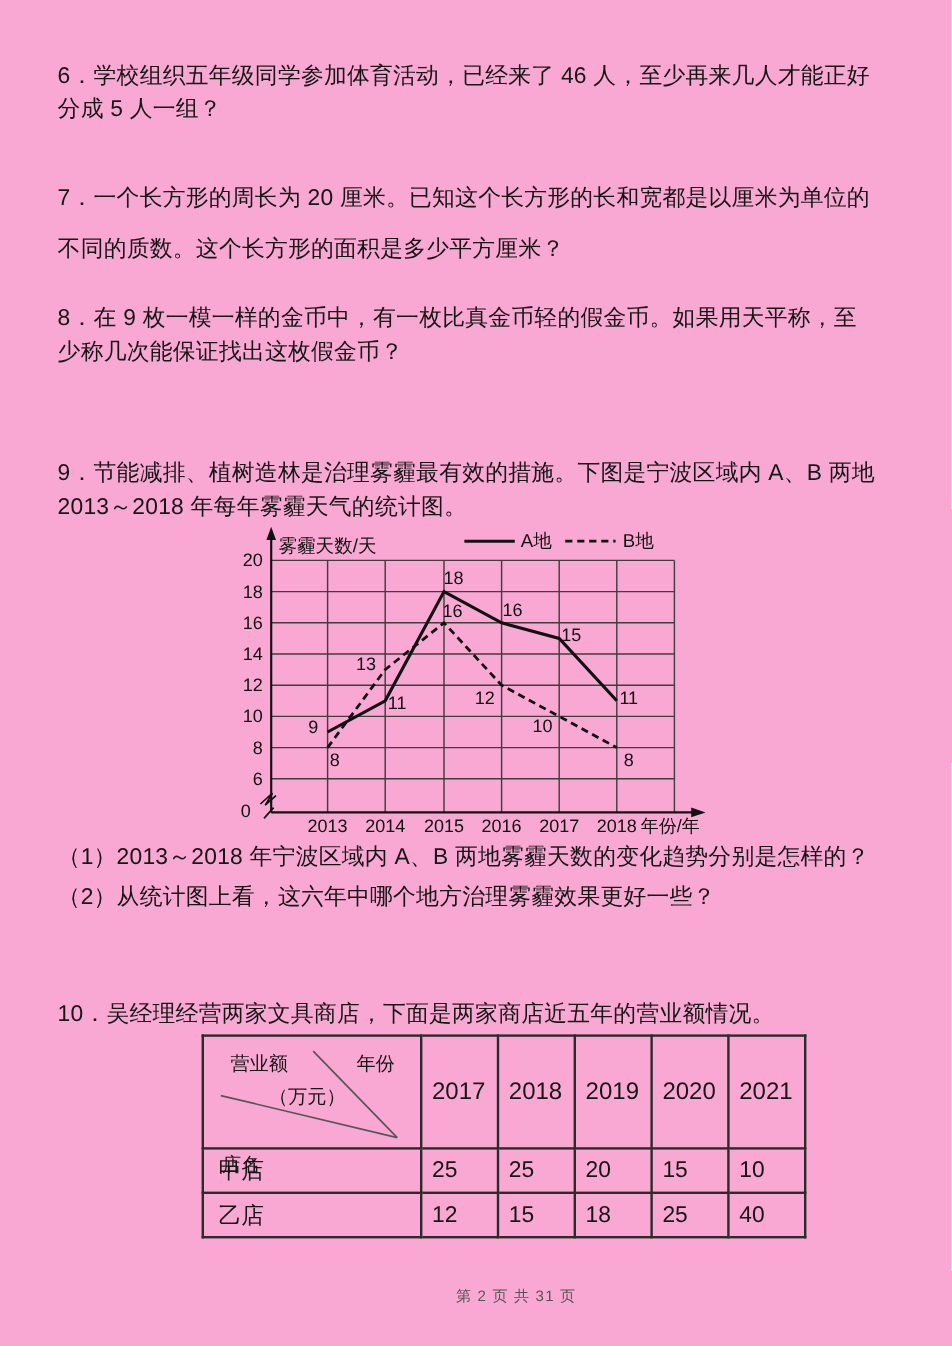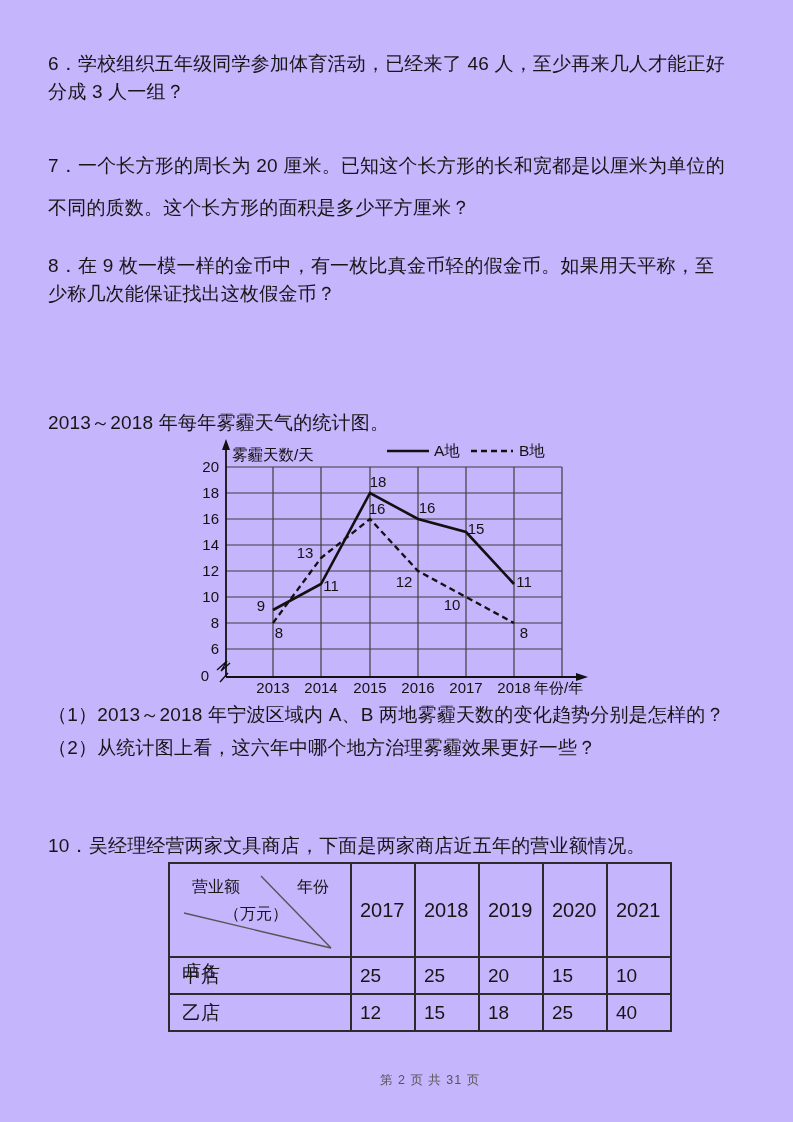--- a/index.html
+++ b/index.html
@@ -1,19 +1,19 @@
 <!DOCTYPE html>
 <html><head>
 <meta charset="utf-8">
 <style>
   html,body{margin:0;padding:0;background:#ffffff;}
   .page{
     position:relative;
     width:793px;height:1122px;
-    background:#c4b5fd;
+    background:#f9a8d4;
     font-family:"Liberation Sans","DejaVu Sans",sans-serif;
     color:#161616;
     overflow:hidden;
   }
   .qline{
     position:absolute;left:48px;width:700px;
     font-size:19px;line-height:28px;white-space:nowrap;
     letter-spacing:0.2px;
   }
   .chart-wrap{position:absolute;left:182px;top:437px;width:420px;height:268px;}
@@ -51,28 +51,29 @@
     position:absolute;left:380px;top:1072px;
     font-size:12.5px;color:#555;letter-spacing:1px;white-space:nowrap;text-align:center;
   }
 </style>
 </head>
 <body>
 
 <div class="page">
 
   <div class="qline" style="top:50px">6．学校组织五年级同学参加体育活动，已经来了 46 人，至少再来几人才能正好</div>
-  <div class="qline" style="top:78px">分成 3 人一组？</div>
+  <div class="qline" style="top:78px">分成 5 人一组？</div>
 
   <div class="qline" style="top:152px">7．一个长方形的周长为 20 厘米。已知这个长方形的长和宽都是以厘米为单位的</div>
   <div class="qline" style="top:194px">不同的质数。这个长方形的面积是多少平方厘米？</div>
 
   <div class="qline" style="top:252px">8．在 9 枚一模一样的金币中，有一枚比真金币轻的假金币。如果用天平称，至</div>
   <div class="qline" style="top:280px">少称几次能保证找出这枚假金币？</div>
 
+  <div class="qline" style="top:381px">9．节能减排、植树造林是治理雾霾最有效的措施。下图是宁波区域内 A、B 两地</div>
   <div class="qline" style="top:409px">2013～2018 年每年雾霾天气的统计图。</div>
 
   <div class="chart-wrap">
     <svg id="smog-chart" width="420" height="268" viewBox="0 0 420 268">
         <line class="grid" x1="44" y1="212" x2="380" y2="212"></line>
         <line class="grid" x1="44" y1="186" x2="380" y2="186"></line>
         <line class="grid" x1="44" y1="160" x2="380" y2="160"></line>
         <line class="grid" x1="44" y1="134" x2="380" y2="134"></line>
         <line class="grid" x1="44" y1="108" x2="380" y2="108"></line>
         <line class="grid" x1="44" y1="82" x2="380" y2="82"></line>

